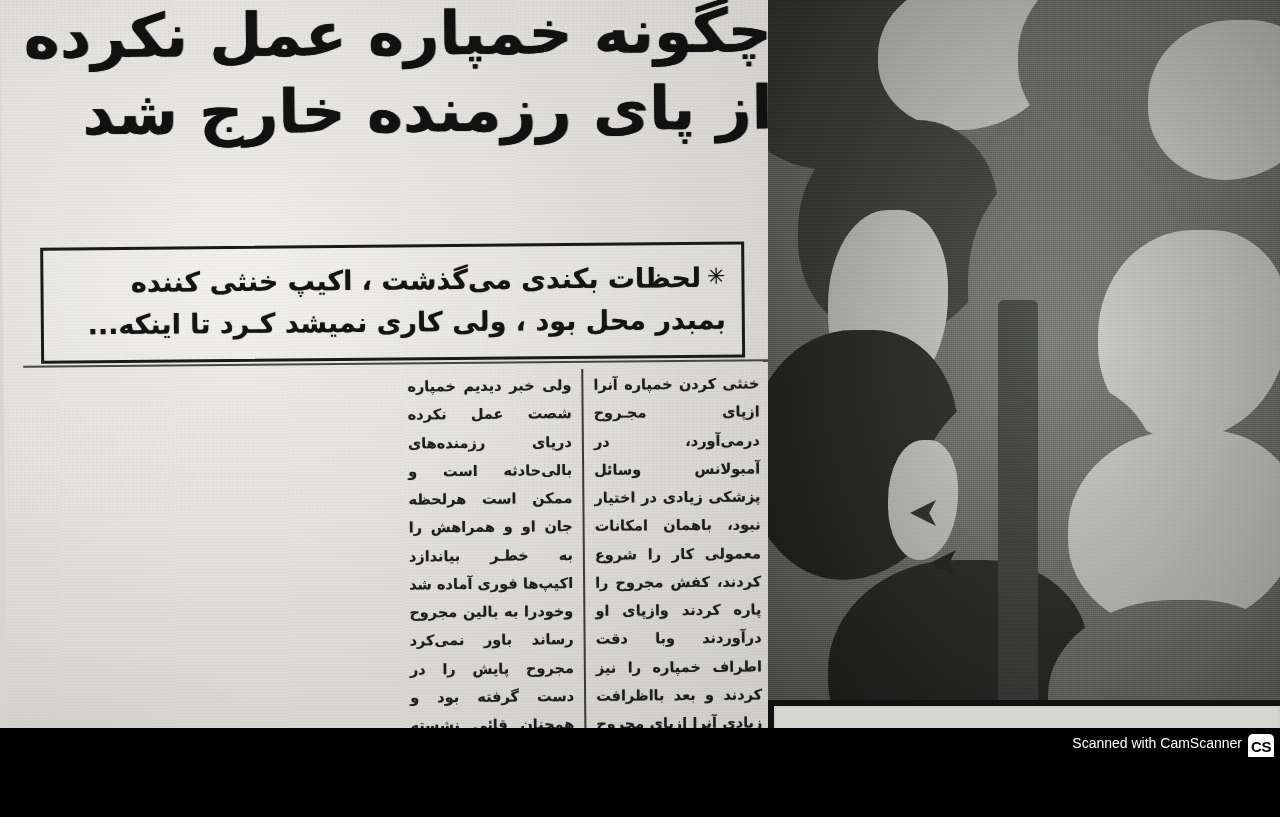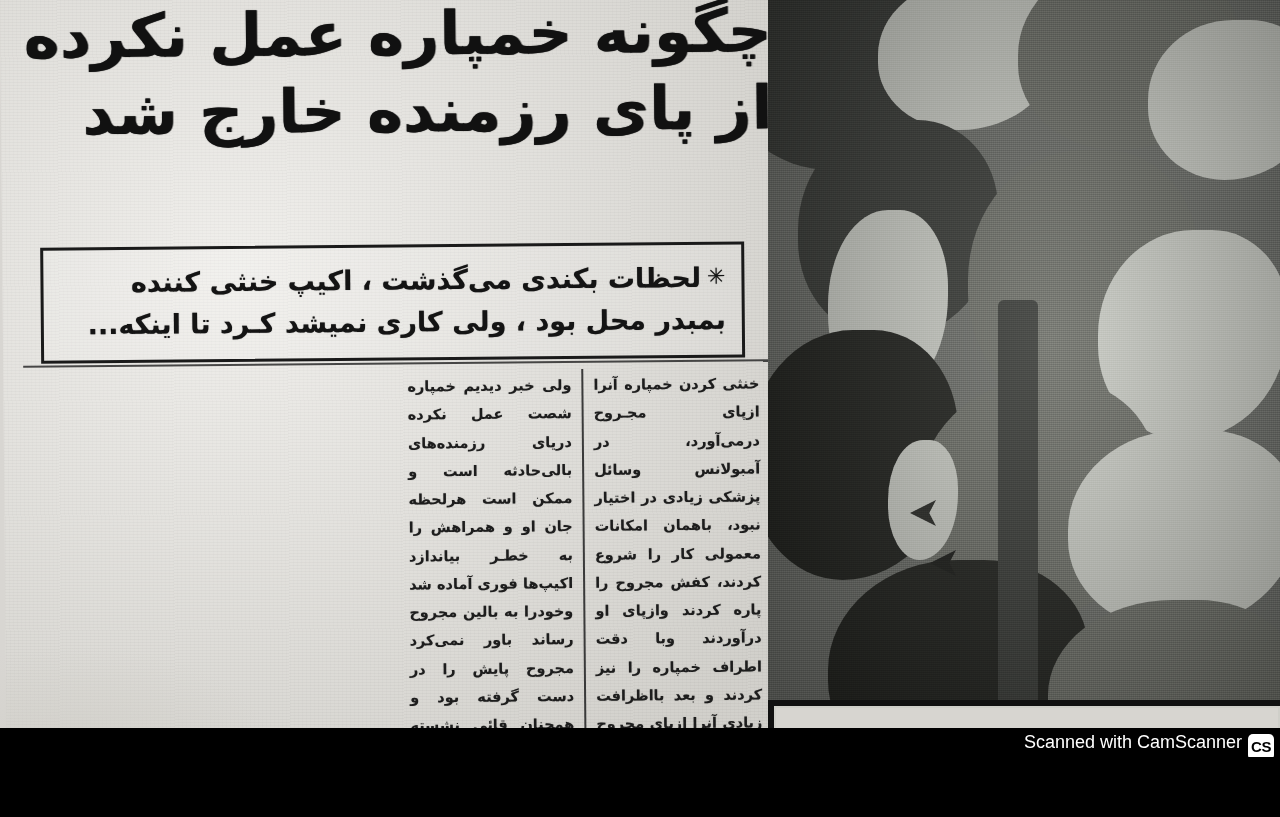--- a/index.html
+++ b/index.html
@@ -218,21 +218,21 @@
     font-size: 15px;
     font-family: "Liberation Sans", sans-serif;
     display: flex;
     align-items: center;
     justify-content: center;
     letter-spacing: -0.5px;
   }
   .cs-text {
     color: #fff;
     font-family: "Liberation Sans", sans-serif;
-    font-size: 18px;
+    font-size: 14px;
     direction: ltr;
   }
   .right-edge {
     position: absolute;
     right: 0; top: 0;
     width: 6px; height: 788px;
     background: #cfcdc8;
   }
 </style>
 </head>

